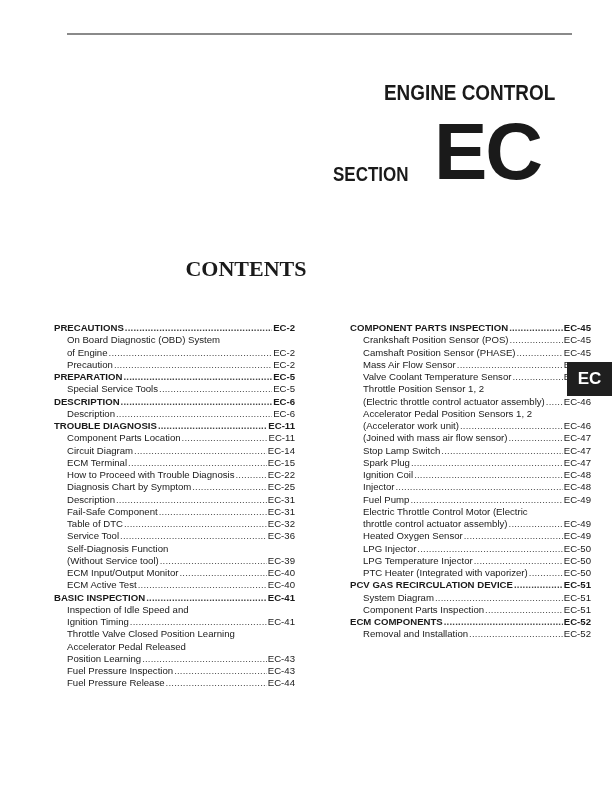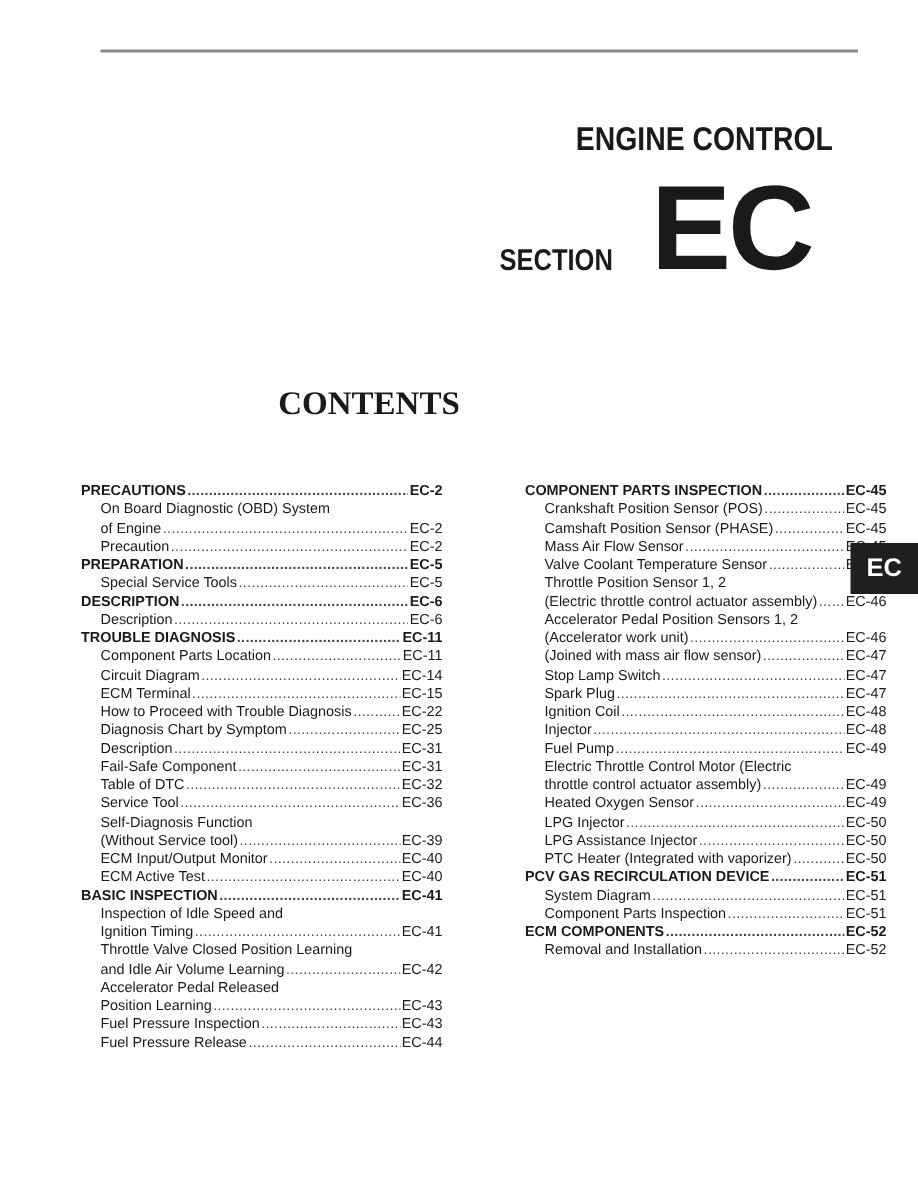--- a/index.html
+++ b/index.html
@@ -159,25 +159,20 @@
     </div>
     <div class="entry sub">
       <span class="lbl">Ignition Timing</span>
       <span class="dots"></span>
       <span class="pg">EC-41</span>
     </div>
     <div class="entry sub nodots">
       <span class="lbl">Throttle Valve Closed Position Learning</span>
       <span class="pg"></span>
     </div>
-    <div class="entry sub">
-      <span class="lbl">and Idle Air Volume Learning</span>
-      <span class="dots"></span>
-      <span class="pg">EC-42</span>
-    </div>
     <div class="entry sub nodots">
       <span class="lbl">Accelerator Pedal Released</span>
       <span class="pg"></span>
     </div>
     <div class="entry sub">
       <span class="lbl">Position Learning</span>
       <span class="dots"></span>
       <span class="pg">EC-43</span>
     </div>
     <div class="entry sub">
@@ -278,21 +273,21 @@
       <span class="lbl">Heated Oxygen Sensor</span>
       <span class="dots"></span>
       <span class="pg">EC-49</span>
     </div>
     <div class="entry sub">
       <span class="lbl">LPG Injector</span>
       <span class="dots"></span>
       <span class="pg">EC-50</span>
     </div>
     <div class="entry sub">
-      <span class="lbl">LPG Assistance Injector</span>
+      <span class="lbl">LPG Temperature Injector</span>
       <span class="dots"></span>
       <span class="pg">EC-50</span>
     </div>
     <div class="entry sub">
       <span class="lbl">PTC Heater (Integrated with vaporizer)</span>
       <span class="dots"></span>
       <span class="pg">EC-50</span>
     </div>
     <div class="entry major">
       <span class="lbl">PCV GAS RECIRCULATION DEVICE</span>

